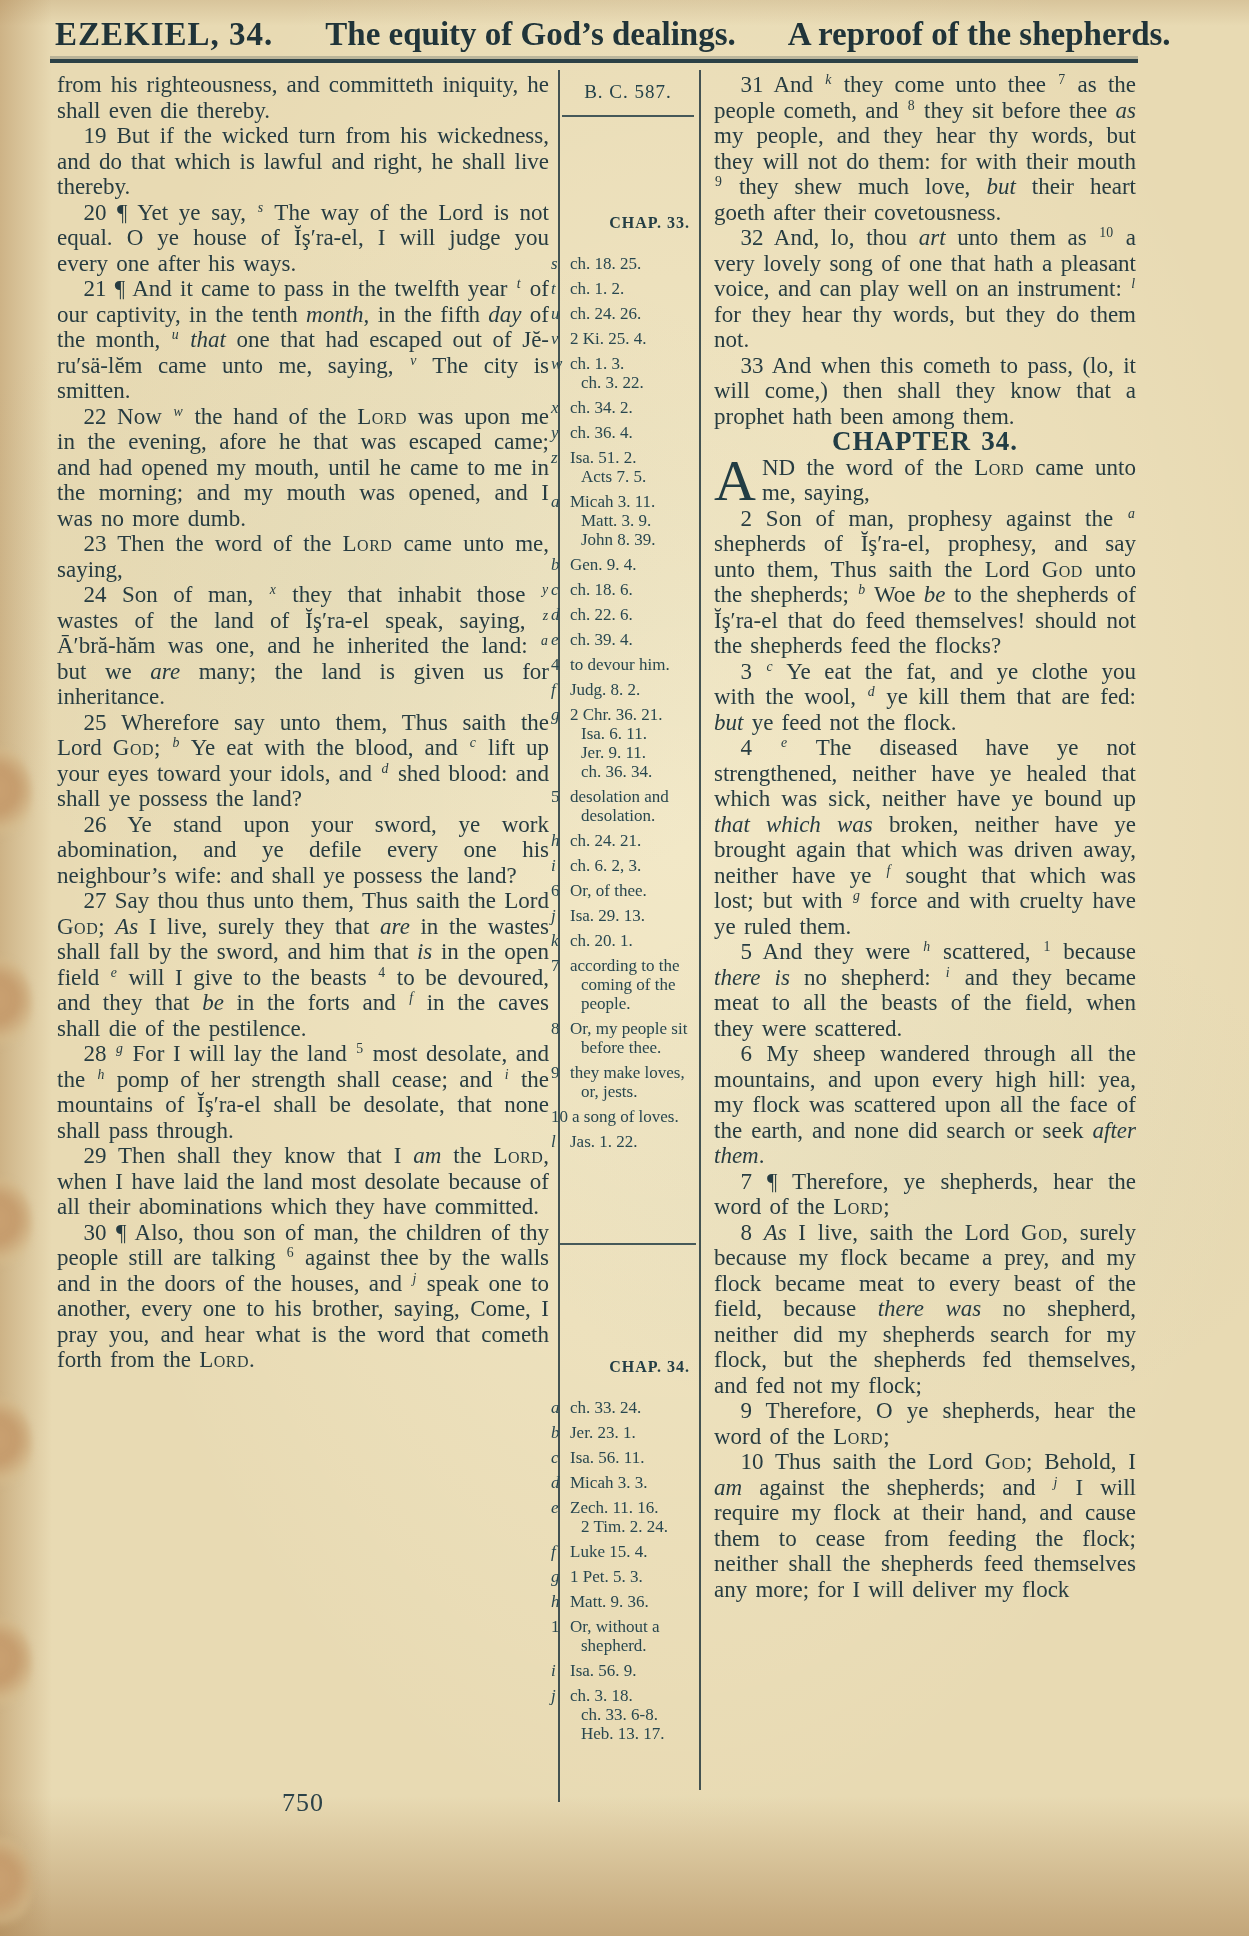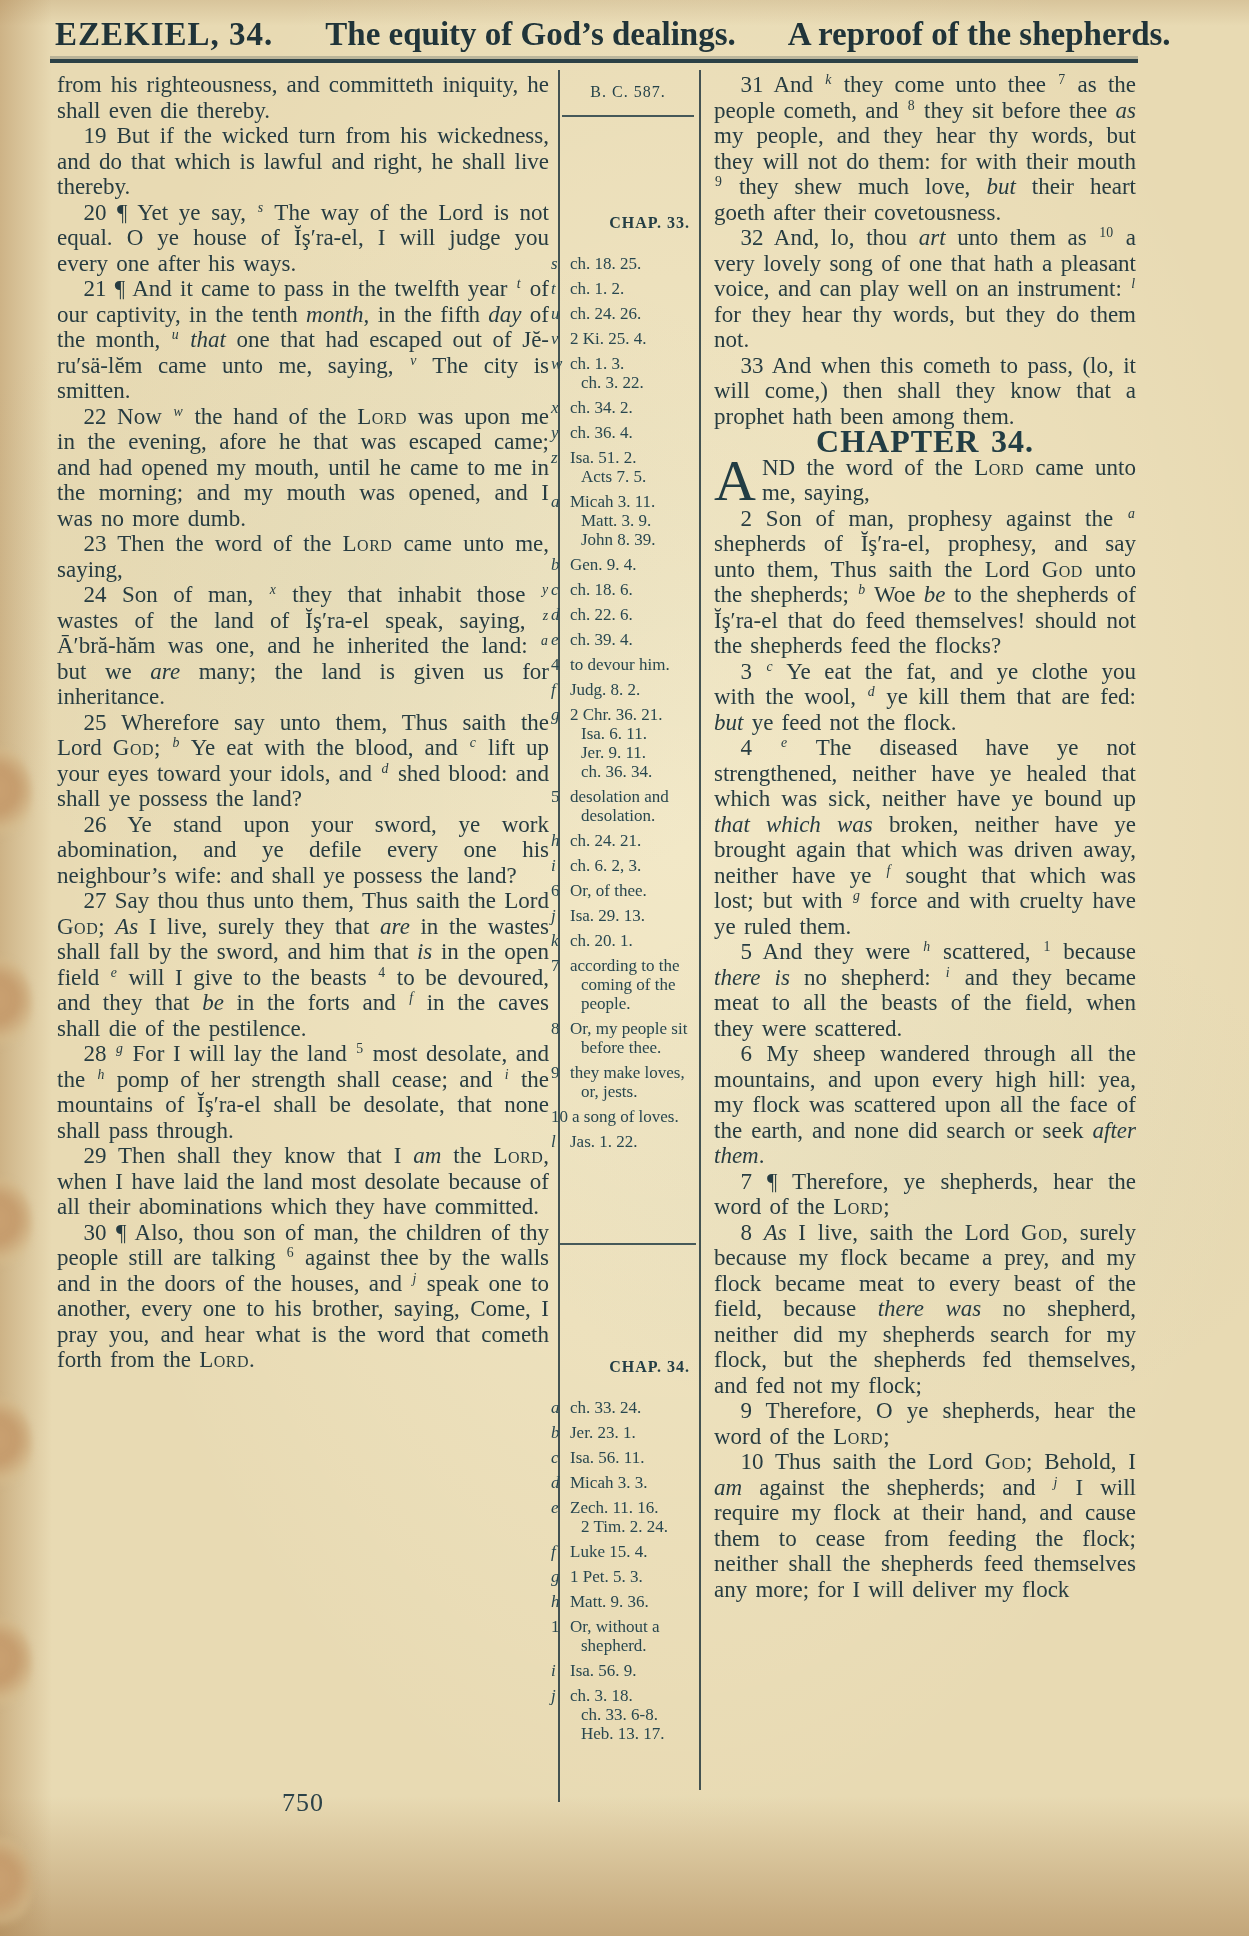--- a/index.html
+++ b/index.html
@@ -54,35 +54,35 @@
   #right-col{left:714px;width:422px;height:1745px;}
 
   sup.ref{font-size:.6em;line-height:0;vertical-align:.55em;padding:0 1px;}
   sup.ref.it{font-style:italic;}
   .sc{font-variant:small-caps;letter-spacing:.5px;}
 
   .center-col{
     position:absolute;left:566px;top:82px;width:124px;
     font-size:17px;line-height:19px;color:#28474f;
   }
-  .bc-label{text-align:center;font-size:16px;letter-spacing:1px;color:#24424a;}
+  .bc-label{text-align:center;font-size:19px;letter-spacing:1px;color:#24424a;}
   .bc-rule{height:2px;background:rgba(40,65,72,.85);margin:14px -4px 0 -4px;}
   .chap-heading{
     text-align:right;font-weight:bold;font-size:16px;letter-spacing:1px;
     margin-top:96px;margin-bottom:22px;color:#223d44;
   }
   .chap-heading.second{margin-top:112px;}
   .mid-rule{height:2px;background:rgba(40,65,72,.85);margin:92px -6px 0 -6px;}
   .ref-entry{margin-bottom:6px;padding-left:15px;text-indent:-15px;}
   .ref-key{display:inline-block;width:auto;margin-right:4px;}
   .ref-key.it{font-style:italic;}
   .ref-text{white-space:pre-line;}
 
   .chapter-title{
-    text-align:center;font-weight:bold;font-size:32px;letter-spacing:1px;
+    text-align:center;font-weight:bold;font-size:27px;letter-spacing:1px;
     margin:10px 0 2px 0;text-indent:0 !important;color:#223d44;
   }
   .chapter-subtitle{
     text-align:center;font-style:italic;font-weight:bold;font-size:19px;
     margin:0 0 6px 0;text-indent:0 !important;color:#2a454c;
   }
   .dropcap{
     float:left;font-size:58px;line-height:46px;padding:3px 6px 0 0;
     font-weight:normal;color:#223d44;
   }

